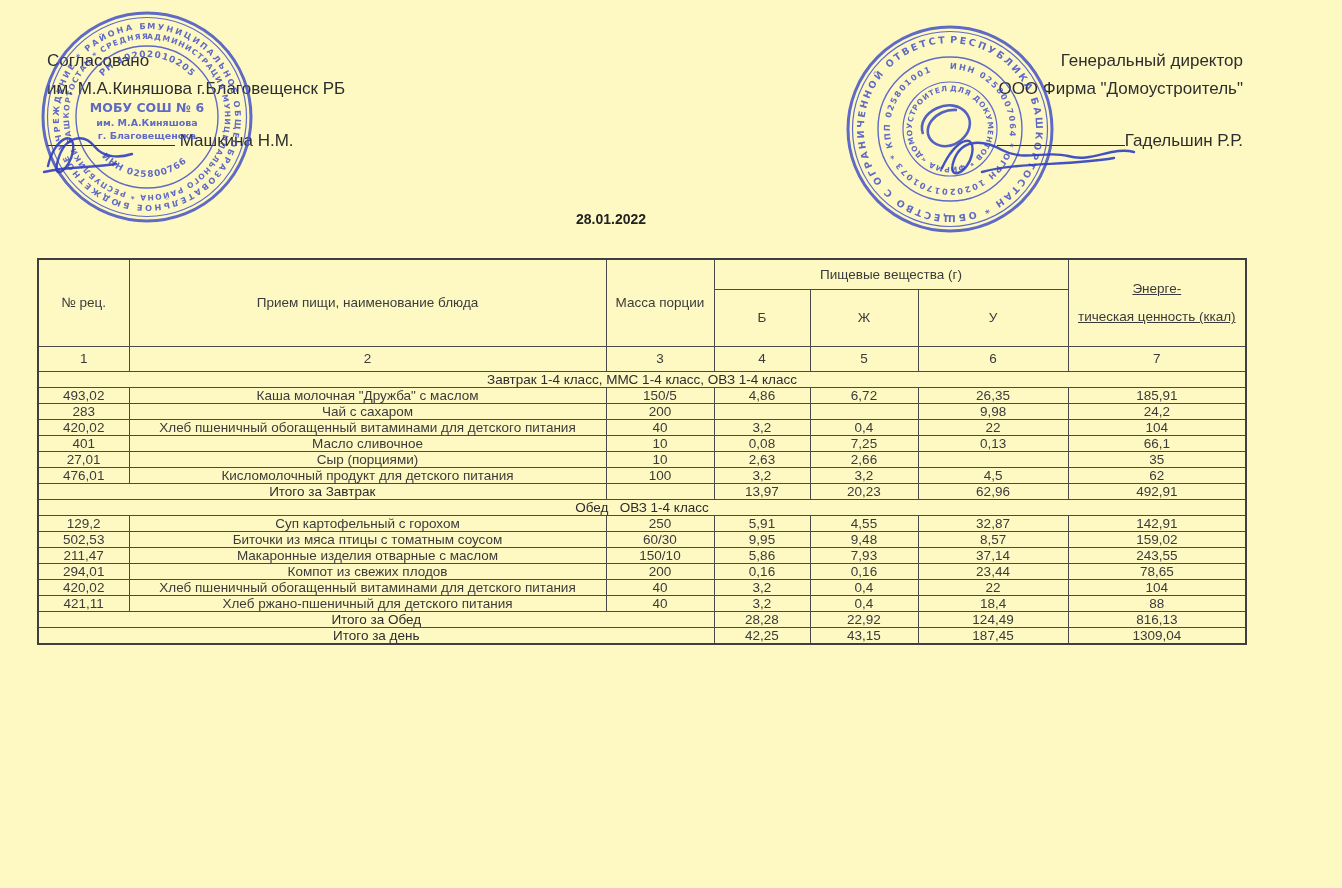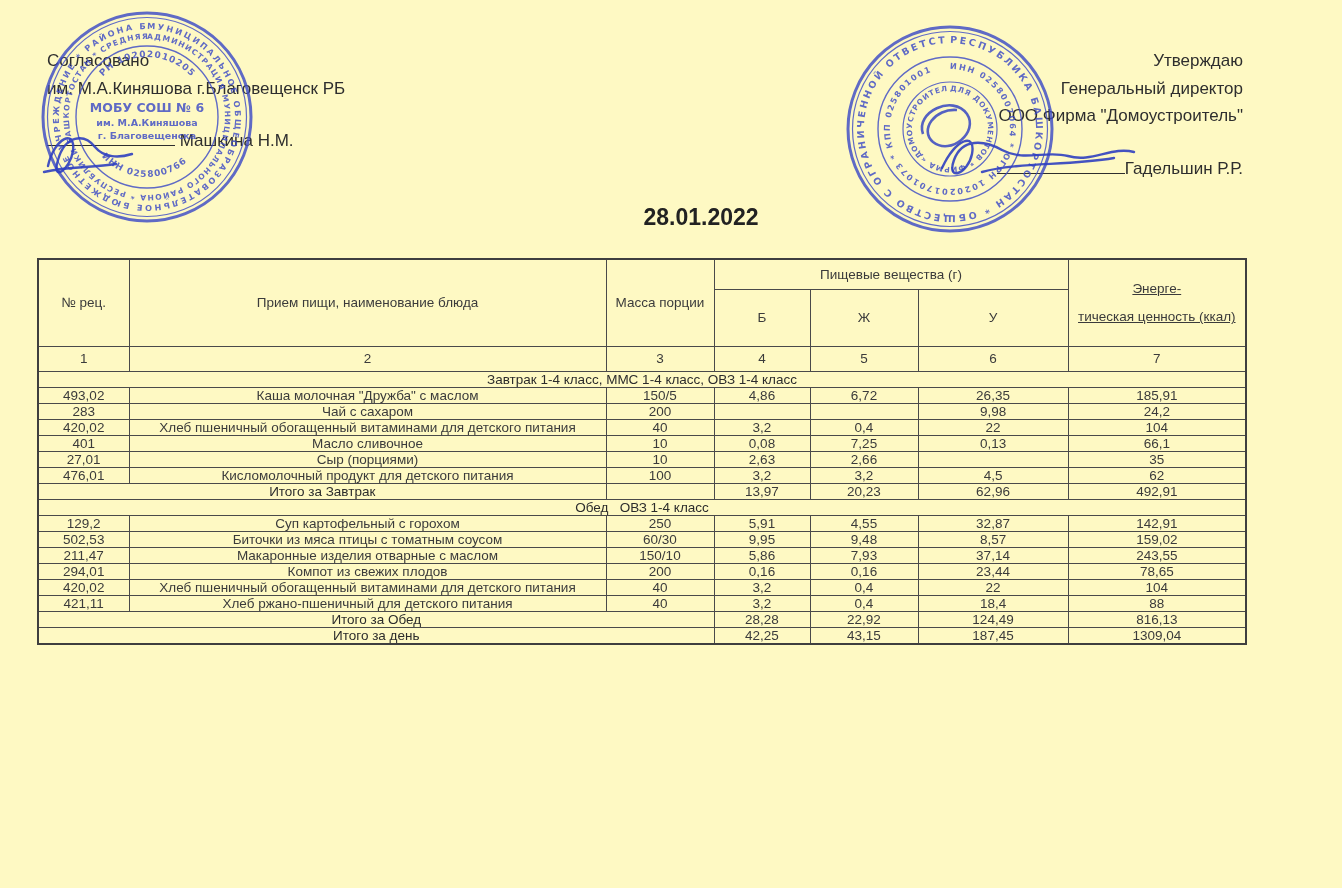--- a/index.html
+++ b/index.html
@@ -6,22 +6,22 @@
   .page{
     position:relative;width:1342px;height:888px;background:#fef9c3;overflow:hidden;
     font-family:"Liberation Sans",sans-serif;color:#333;
   }
   
   .corner{position:absolute;top:47px;font-size:17px;line-height:27.5px;color:#2e2e2e;z-index:3;}
   .corner-left{left:47px;text-align:left;}
   .corner-right{right:99px;text-align:right;}
   .sig-row{margin-top:25px;white-space:nowrap;}
   .sig-line{display:inline-block;width:128px;border-bottom:1.6px solid #2e2e2e;height:0.95em;}
-  .doc-date{position:absolute;left:576px;top:204px;width:250px;text-align:center;
-    font-weight:bold;font-size:23px;color:#222;z-index:3;}
+  .doc-date{position:absolute;left:576px;top:211px;width:250px;text-align:left;
+    font-weight:bold;font-size:14px;color:#222;z-index:3;}
   
   .stamp{position:absolute;z-index:4;opacity:.82;pointer-events:none;}
   .stamp text{fill:#3d4bc6;font-family:"DejaVu Sans",sans-serif;font-weight:bold;}
   .sig-svg{position:absolute;z-index:5;pointer-events:none;}
   .sig-svg path{fill:none;stroke:#2f3fc0;stroke-width:2.4;stroke-linecap:round;opacity:.9;}
   
   table.menu{position:absolute;left:37px;top:258px;width:1208px;border-collapse:collapse;
     table-layout:fixed;font-size:13.5px;color:#3b3b3b;z-index:2;border:2px solid #3f3f3f;}
   .menu th,.menu td{border:1.5px solid #4a4a4a;padding:0 4px;text-align:center;
     vertical-align:middle;font-weight:normal;overflow:hidden;}
@@ -40,21 +40,20 @@
   <div class="corner corner-left">
     <div>Согласовано</div>
     <div>им. М.А.Киняшова г.Благовещенск РБ</div>
     <div class="sig-row">
       <span class="sig-line"></span>
       <span>Машкина Н.М.</span>
     </div>
   </div>
 
   <div class="corner corner-right">
-    <div>Утверждаю</div>
     <div>Генеральный директор</div>
     <div>ООО Фирма "Домоустроитель"</div>
     <div class="sig-row">
       <span class="sig-line"></span><span>Гадельшин Р.Р.</span>
     </div>
   </div>
 
   <svg class="stamp" style="left:38px;top:8px" width="218" height="218" viewBox="0 0 218 218">
     <g fill="none" stroke="#3d4bc6">
       <circle cx="109" cy="109" r="104" stroke-width="3"></circle>

